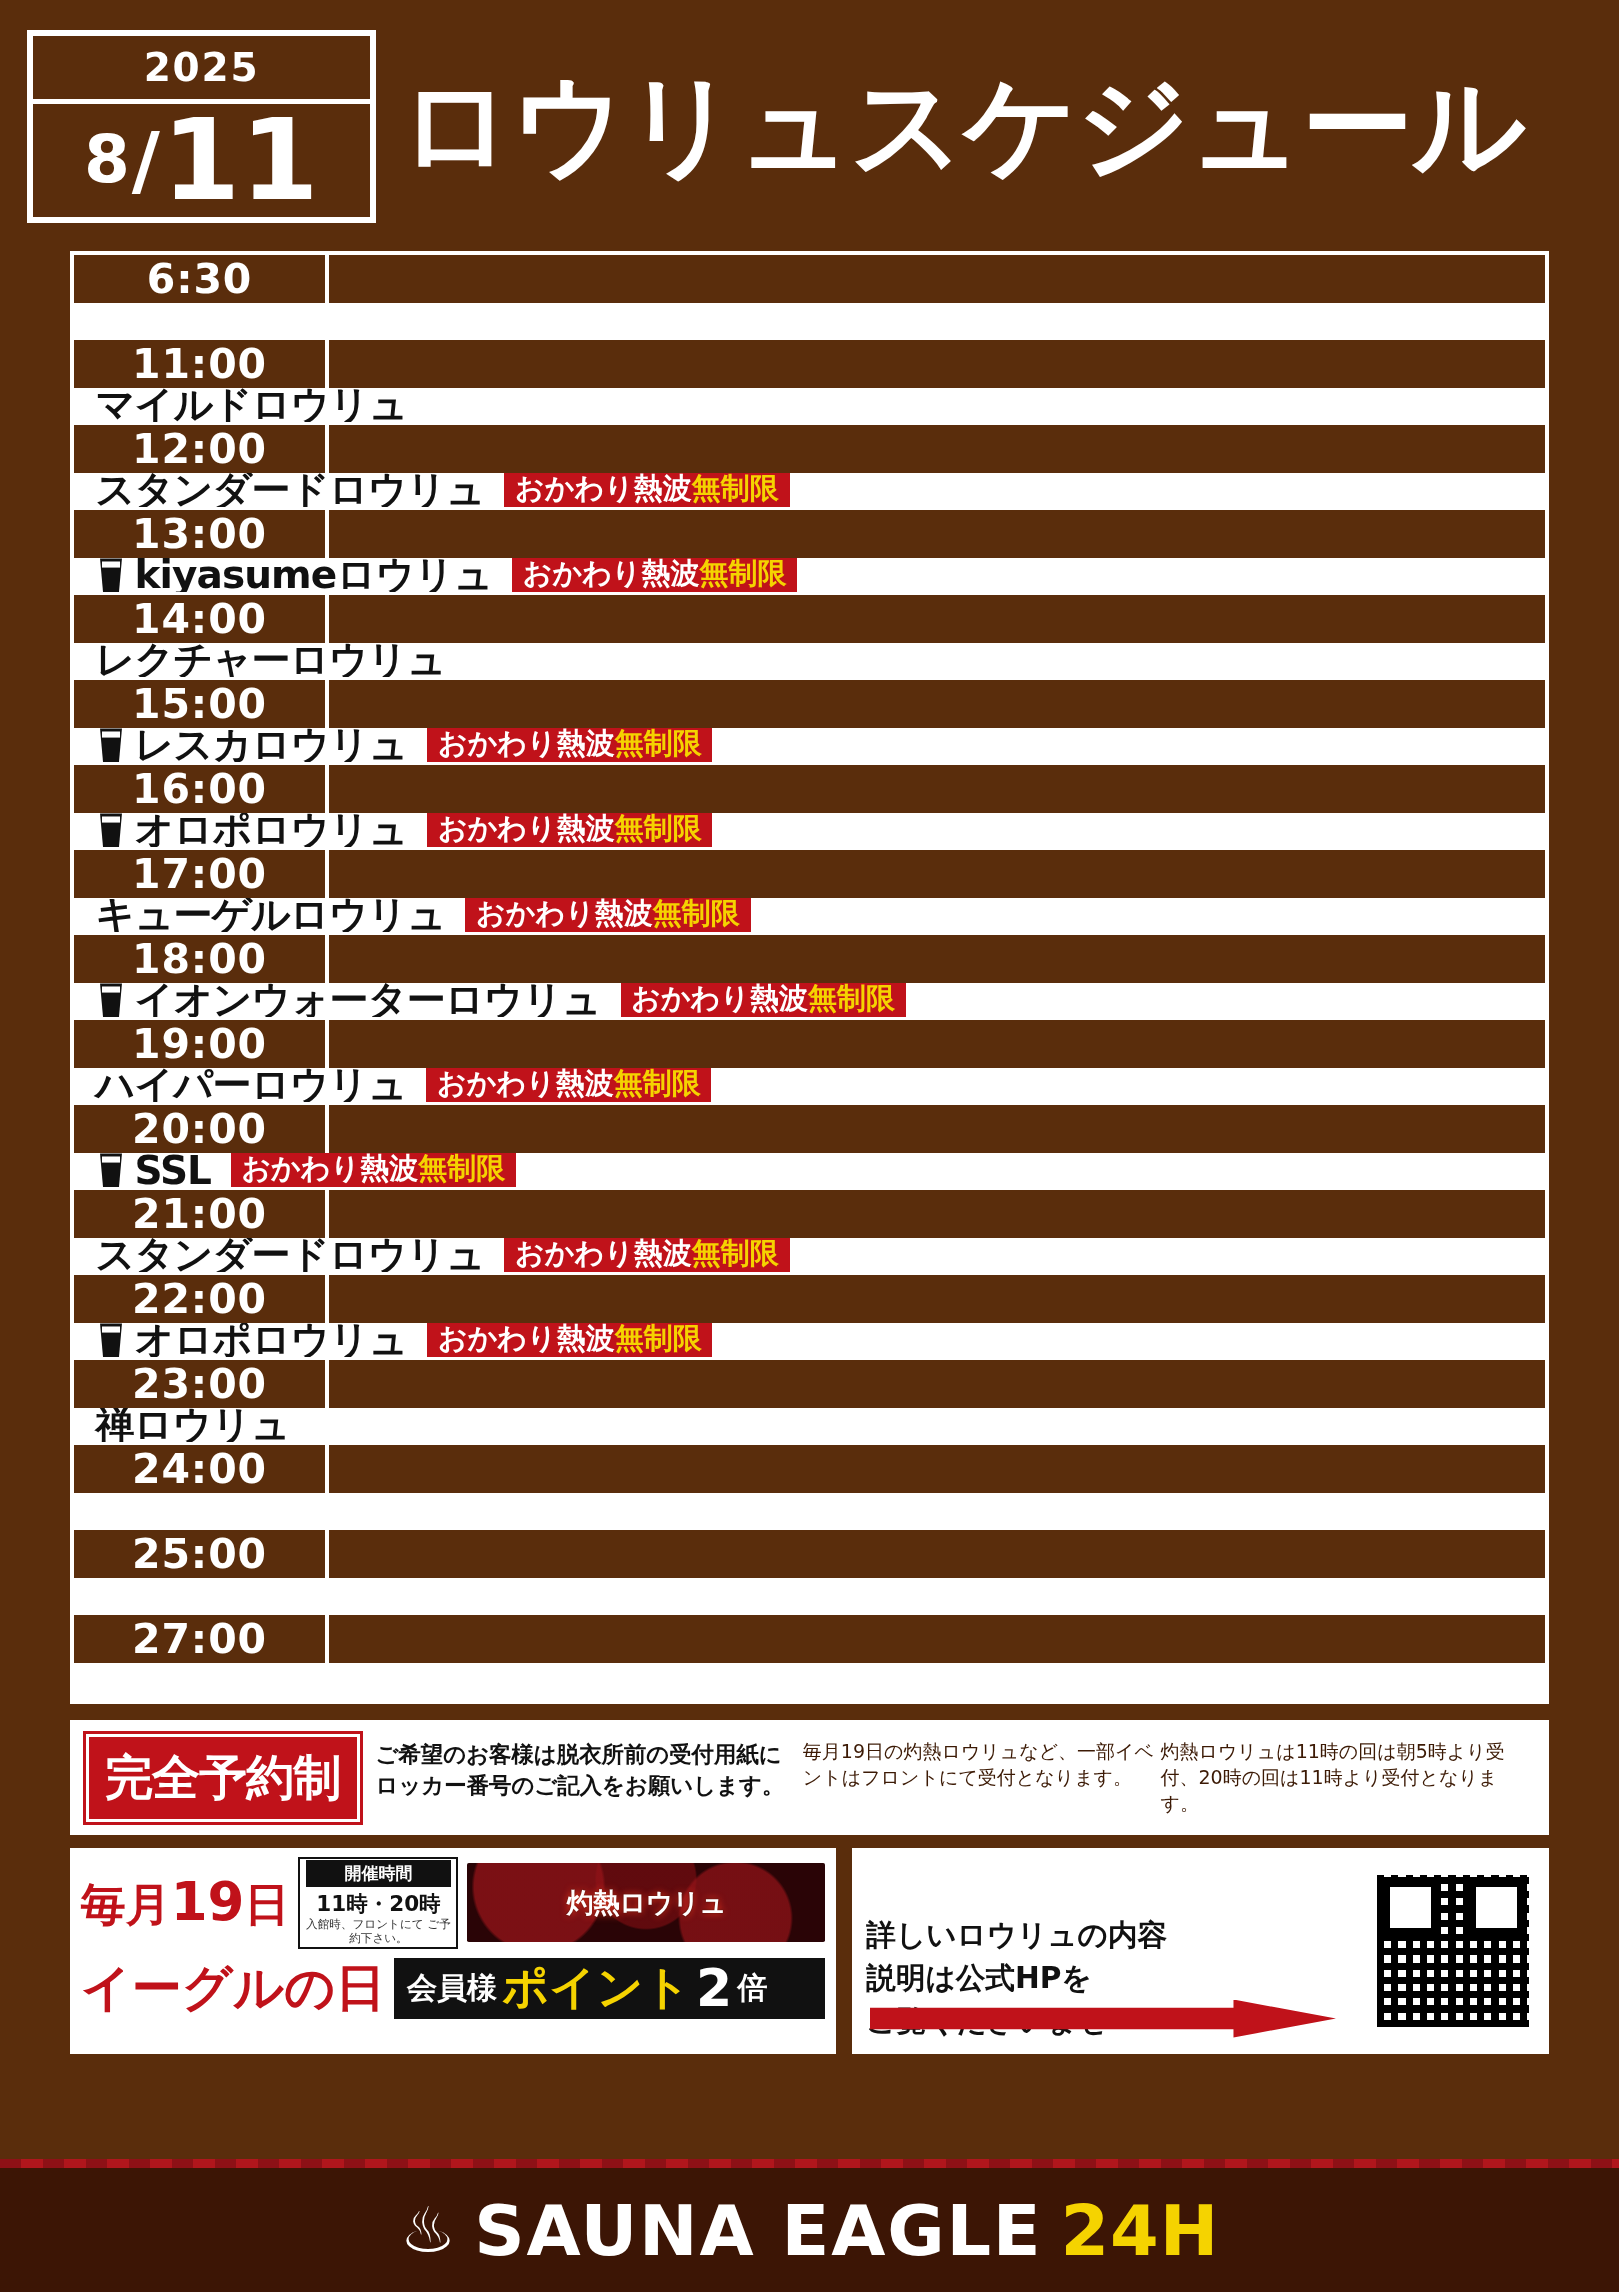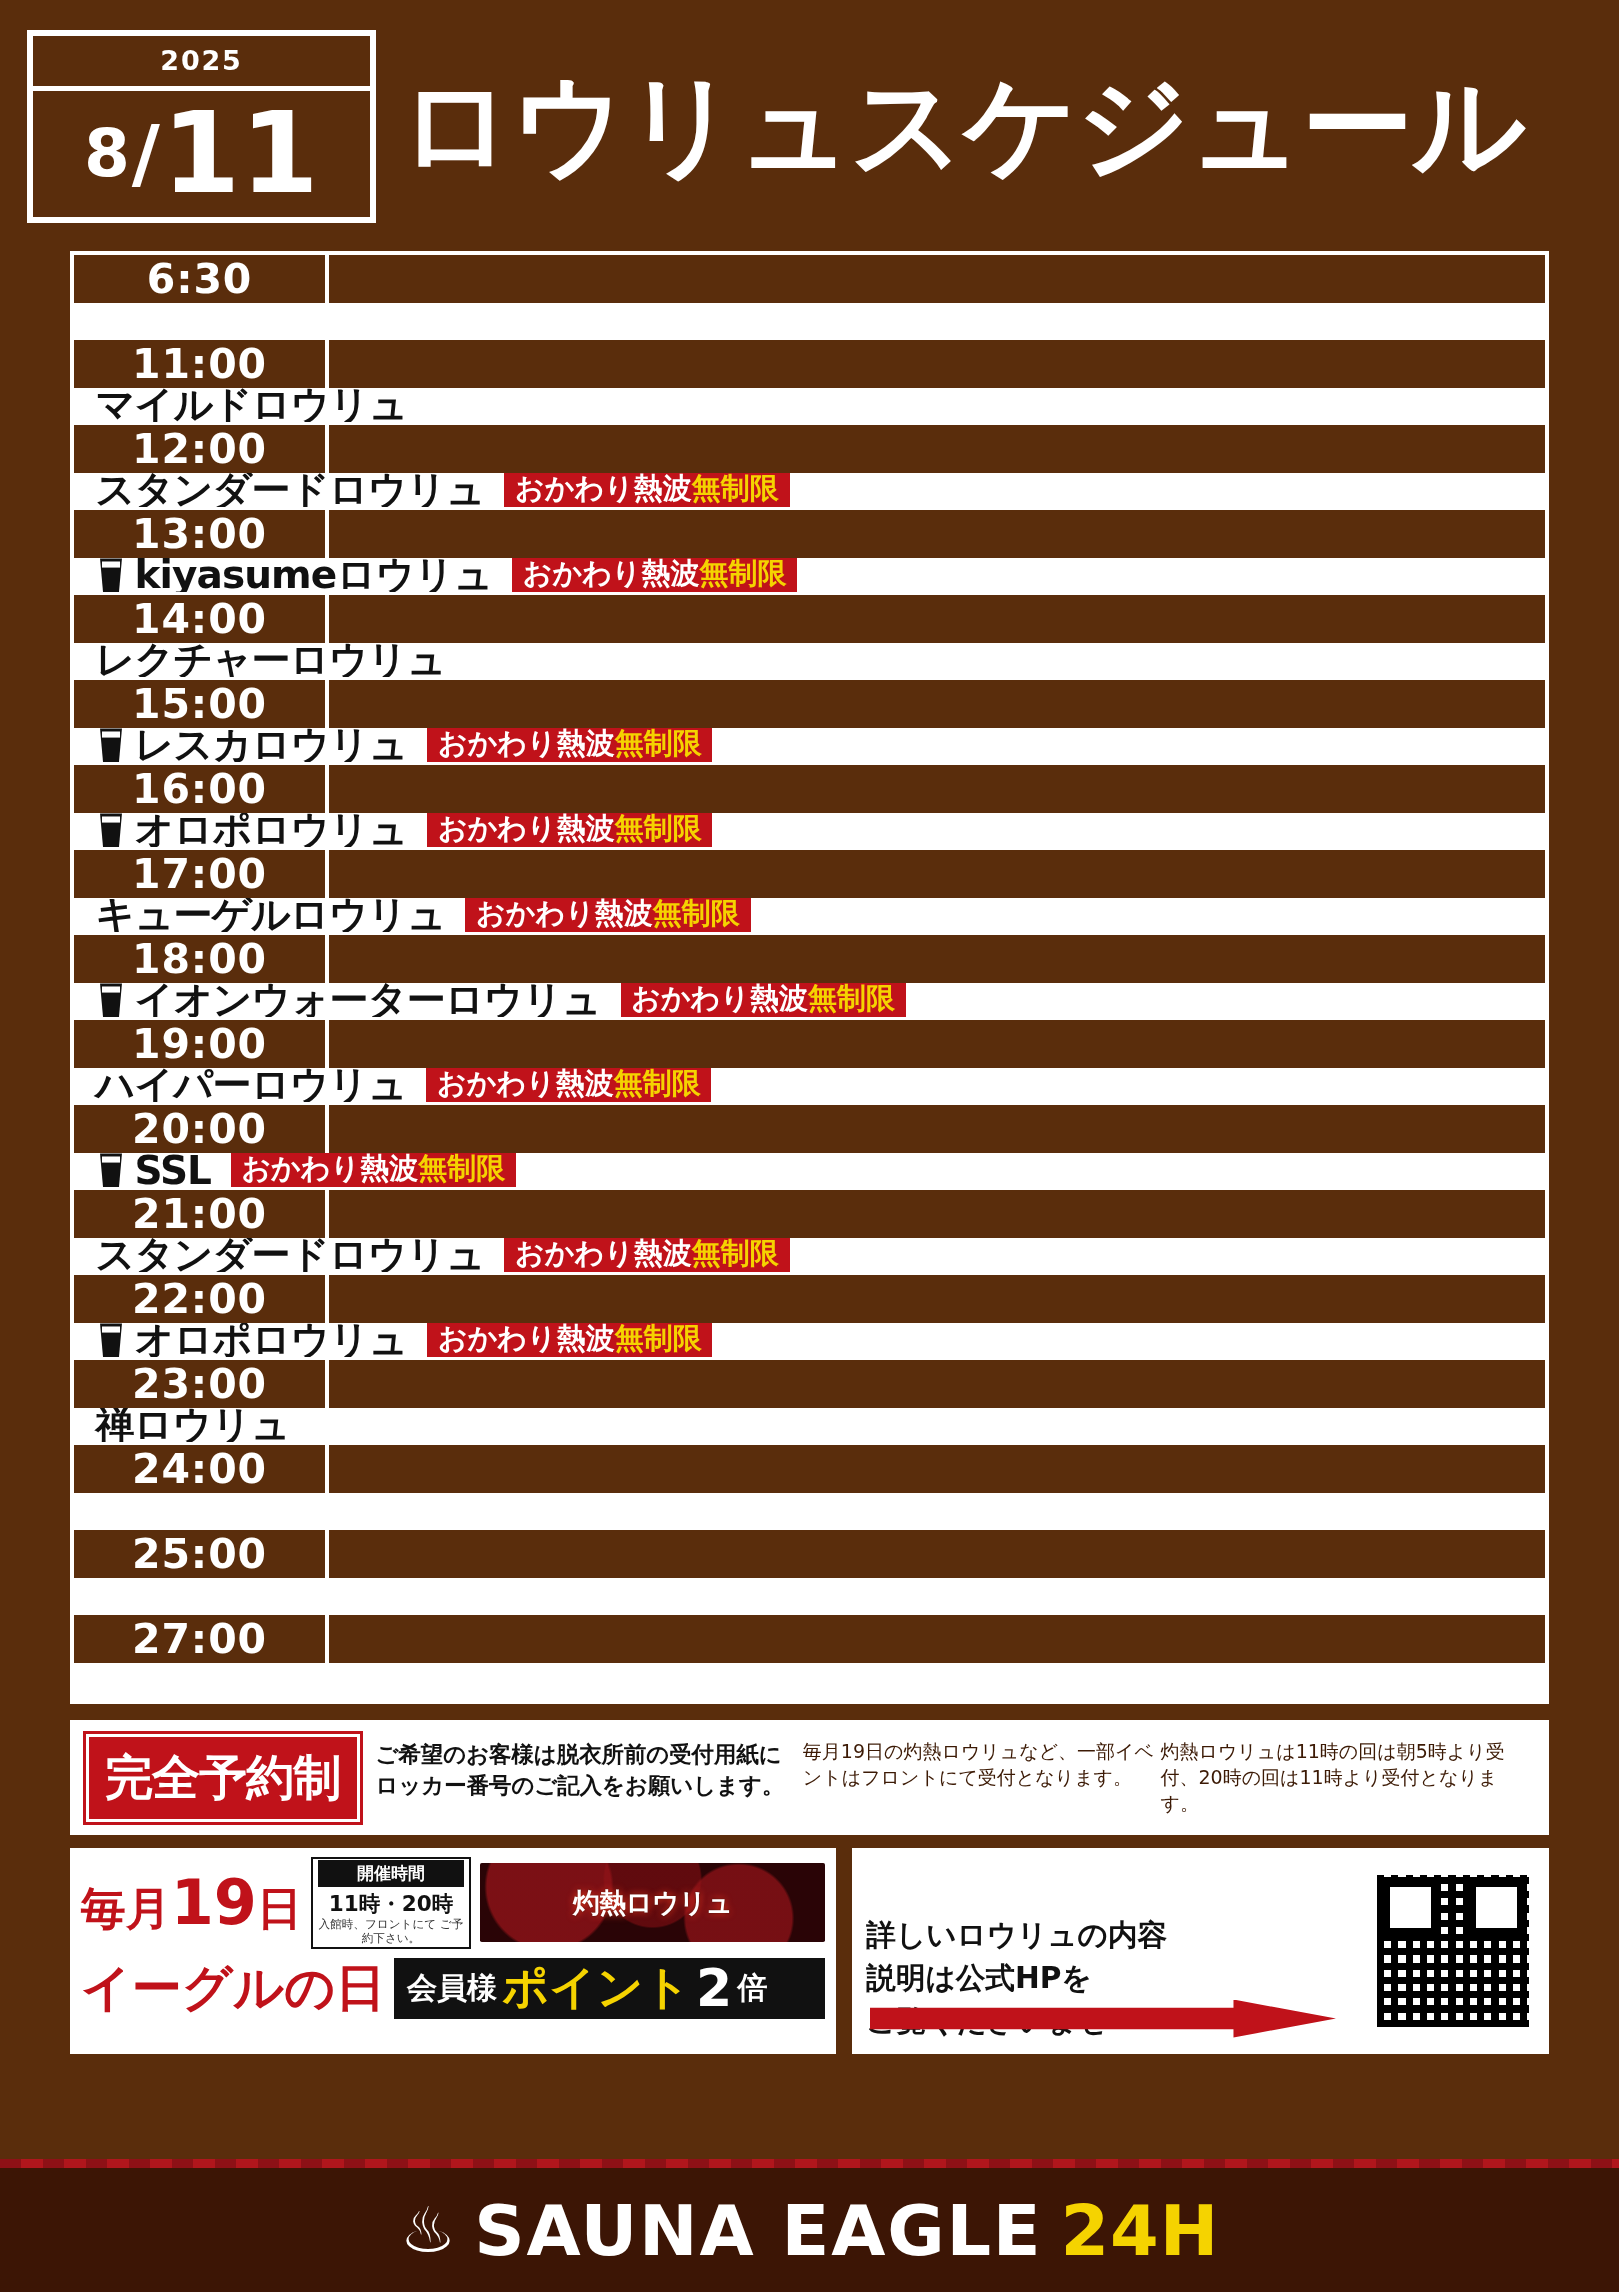--- a/index.html
+++ b/index.html
@@ -24,25 +24,25 @@
     border: 6.3px solid #ffffff;
     width: 349px;
     height: 193px;
     display: flex;
     flex-direction: column;
     color: #ffffff;
     flex: none;
   }
   .date-year {
     border-bottom: 5.4px solid #ffffff;
-    height: 55px;
+    height: 68px;
     display: flex;
     align-items: center;
     justify-content: center;
-    font-size: 27px;
+    font-size: 39px;
     font-weight: bold;
     letter-spacing: 1.8px;
   }
   .date-main {
     flex: 1;
     display: flex;
     align-items: center;
     justify-content: center;
     font-weight: bold;
     line-height: 1;
@@ -164,21 +164,21 @@
   }
   .pl-top { display: flex; align-items: center; gap: 9px; }
   .pl-day {
     color: #c0121a;
     font-weight: bold;
     display: flex;
     align-items: baseline;
     white-space: nowrap;
   }
   .pl-day .s { font-size: 45px; }
-  .pl-day .big { font-size: 62px; }
+  .pl-day .big { font-size: 53px; }
   .event-time-box {
     border: 2.7px solid #111111;
     padding: 1.8px 5.4px;
     width: 160px;
     flex: none;
     display: flex;
     flex-direction: column;
     align-items: center;
   }
   .etb-title {

